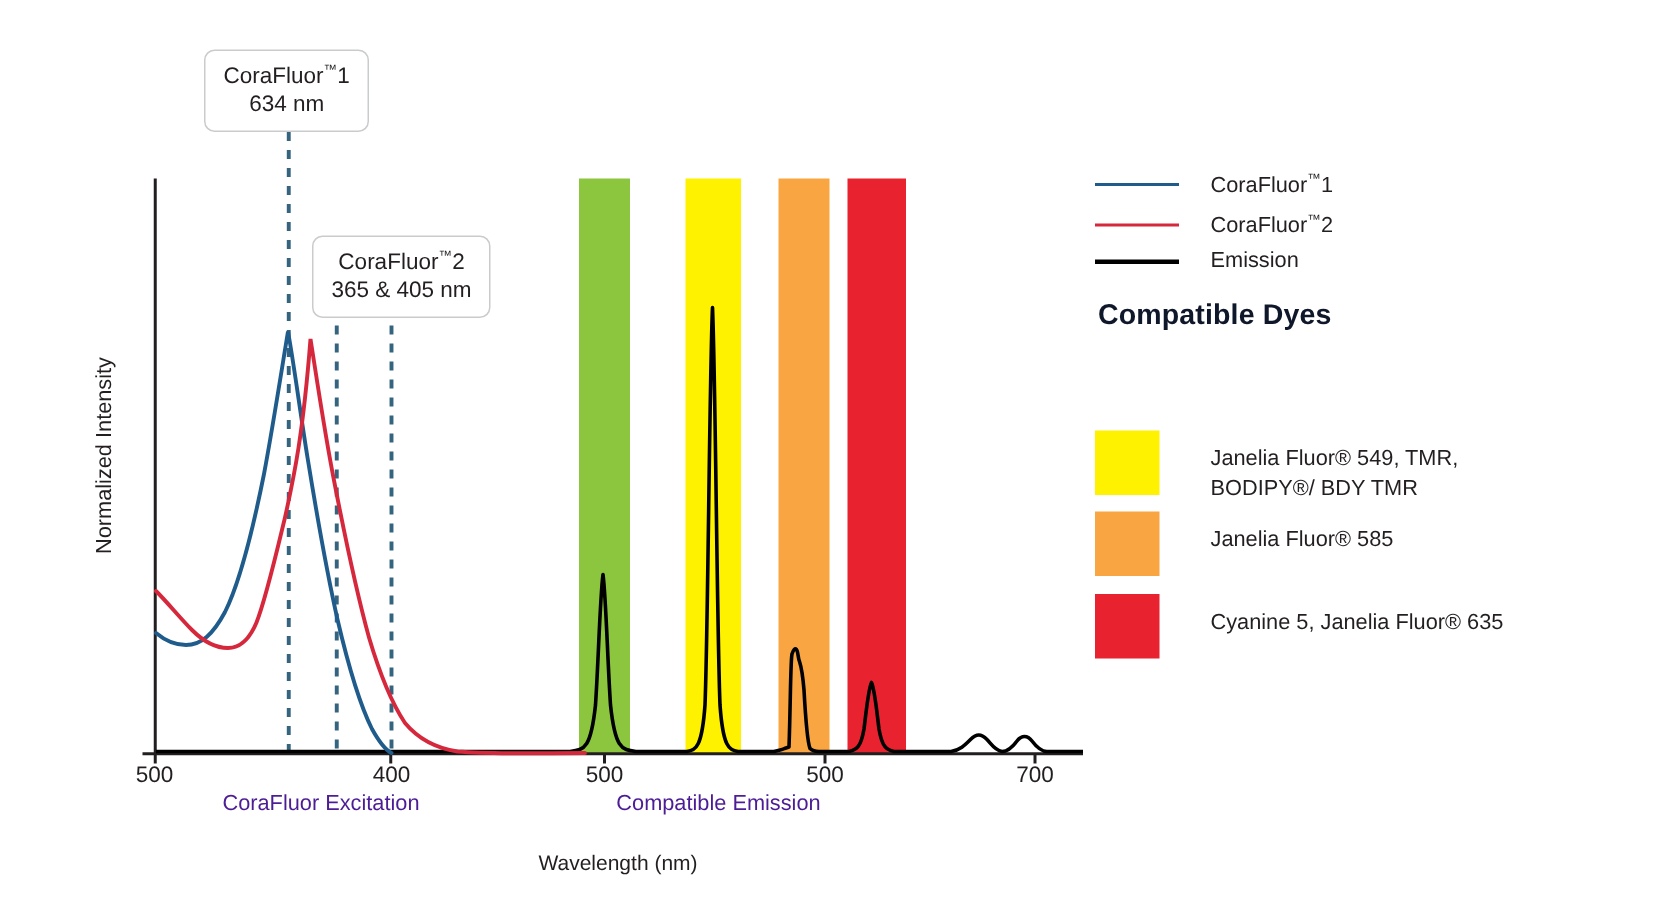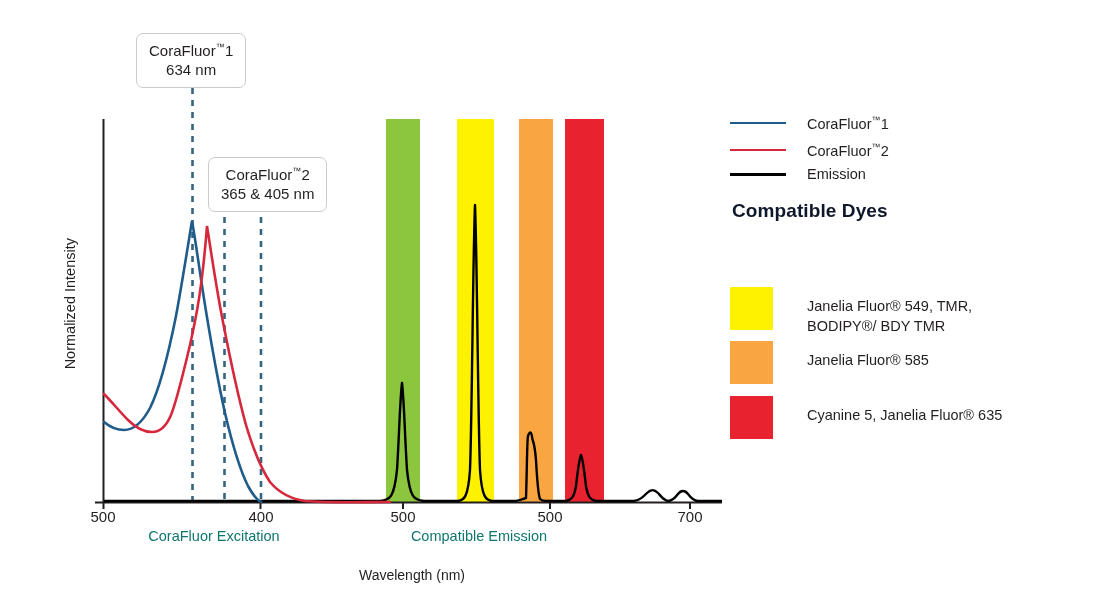--- a/index.html
+++ b/index.html
@@ -35,21 +35,21 @@
   .callout .sup { font-size: 9px; vertical-align: super; letter-spacing: .2px; }
   #callout-1 { left: 136px; top: 33px; }
   #callout-2 { left: 208px; top: 157px; }
 
   
   .axis-tick {
     position:absolute; font-size:15px; color:#231f20; transform: translateX(-50%);
     white-space: nowrap;
   }
   .axis-sub {
-    position:absolute; font-size:14.5px; color:#0f766e; transform: translateX(-50%);
+    position:absolute; font-size:14.5px; color:#4c1d95; transform: translateX(-50%);
     white-space: nowrap;
   }
   #x-axis-title {
     position:absolute; left:412px; top:567px; font-size:14px;
     transform: translateX(-50%); white-space:nowrap;
   }
   #y-axis-title {
     position:absolute; left:62px; top:238px; font-size:14.5px;
     transform-origin: 0 0; transform: rotate(-90deg) translateX(-100%);
     white-space:nowrap;

